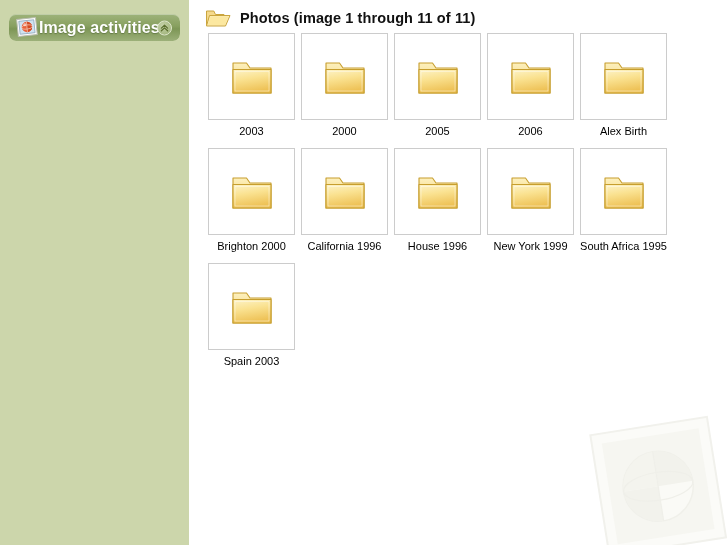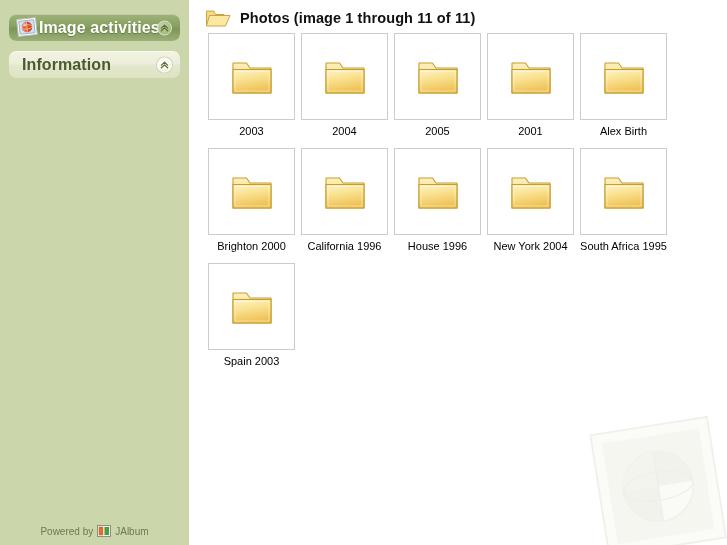--- a/index.html
+++ b/index.html
@@ -233,45 +233,21 @@
 
         <span class="collapse-btn">
           <svg class="chev" viewBox="0 0 9 9" xmlns="http://www.w3.org/2000/svg">
             <path d="M1.4 4.6 L4.5 1.7 L7.6 4.6" fill="none" stroke="#5c7030" stroke-width="1.3" stroke-linecap="round" stroke-linejoin="round"></path>
             <path d="M1.4 7.3 L4.5 4.4 L7.6 7.3" fill="none" stroke="#5c7030" stroke-width="1.3" stroke-linecap="round" stroke-linejoin="round"></path>
           </svg>
         </span>
       </div>
     </div>
 
-    <div class="panel panel-information">
-      <div class="panel-header">
-        <span class="panel-title">Information</span>
-        <span class="collapse-btn">
-          <svg class="chev" viewBox="0 0 9 9" xmlns="http://www.w3.org/2000/svg">
-            <path d="M1.4 4.6 L4.5 1.7 L7.6 4.6" fill="none" stroke="#5c7030" stroke-width="1.3" stroke-linecap="round" stroke-linejoin="round"></path>
-            <path d="M1.4 7.3 L4.5 4.4 L7.6 7.3" fill="none" stroke="#5c7030" stroke-width="1.3" stroke-linecap="round" stroke-linejoin="round"></path>
-          </svg>
-        </span>
-      </div>
-    </div>
-
-    <div class="powered">
-      <span class="powered-text">Powered by</span>
-      <span>
-        <svg class="jalbum-mini" viewBox="0 0 14 12" xmlns="http://www.w3.org/2000/svg">
-          <rect x="0.5" y="0.5" width="13" height="11" fill="#f0f0ea" stroke="#7a7a70" stroke-width="0.8"></rect>
-          <rect x="2" y="2" width="4" height="8" fill="#e2702a"></rect>
-          <rect x="6" y="2" width="1.2" height="8" fill="#ffffff"></rect>
-          <rect x="7.5" y="2" width="4.5" height="8" fill="#4c9c3e"></rect>
-          <path d="M2 2 L6 2 L6 10 L2 10 Z" fill="none" stroke="#a85518" stroke-width="0.4"></path>
-        </svg>
-      </span>
-      <span class="powered-text">JAlbum</span>
-    </div>
+
   </div>
 
   <div id="main">
 
     <div id="page-header">
       <span>
         <svg class="open-folder-icon" viewBox="0 0 26 22" xmlns="http://www.w3.org/2000/svg">
           <path d="M1.5 4 L1.5 18.5 L19 18.5 L19 7.5 L10.5 7.5 L8.8 4 Z" fill="#f5d98b" stroke="#caa53e" stroke-width="1" stroke-linejoin="round"></path>
           <path d="M4.5 8.5 L25 8.5 L20.5 19 L1.5 19 Z" fill="#fdeeb8" stroke="#caa53e" stroke-width="1" stroke-linejoin="round"></path>
           <path d="M5.3 9.6 L23.5 9.6 L19.9 18 L2.6 18 Z" fill="#fbe69b" opacity="0.85"></path>
@@ -319,21 +295,21 @@
               <stop offset="45%" stop-color="#fae291"></stop>
               <stop offset="100%" stop-color="#eec257"></stop>
             </linearGradient>
           </defs>
           <path d="M4 7 L4 37 L42 37 L42 12 L21 12 L17.5 7 Z" fill="url(#folderBack_1)" stroke="#c79e2e" stroke-width="1.1" stroke-linejoin="round"></path>
           <path d="M4 13.5 L4 37 L42 37 L42 13.5 Z" fill="url(#folderFront_1)" stroke="#c79e2e" stroke-width="1.1" stroke-linejoin="round"></path>
           <path d="M6 15.5 L6 35 L40 35 L40 15.5 Z" fill="none" stroke="#ffffff" stroke-width="0.8" opacity="0.5"></path>
         </svg>
       </span>
     </div>
-    <div class="thumb-label">2004</div>
+    <div class="thumb-label">2000</div>
   </div>
 
   <div class="thumb-cell">
     <div class="thumb-box">
       <span>
         <svg class="folder-icon" viewBox="0 0 46 42" xmlns="http://www.w3.org/2000/svg">
           <defs>
             <linearGradient id="folderBack_2" x1="0" y1="0" x2="0" y2="1">
               <stop offset="0%" stop-color="#fdf0bd"></stop>
               <stop offset="100%" stop-color="#f2cf6c"></stop>
@@ -367,21 +343,21 @@
               <stop offset="45%" stop-color="#fae291"></stop>
               <stop offset="100%" stop-color="#eec257"></stop>
             </linearGradient>
           </defs>
           <path d="M4 7 L4 37 L42 37 L42 12 L21 12 L17.5 7 Z" fill="url(#folderBack_3)" stroke="#c79e2e" stroke-width="1.1" stroke-linejoin="round"></path>
           <path d="M4 13.5 L4 37 L42 37 L42 13.5 Z" fill="url(#folderFront_3)" stroke="#c79e2e" stroke-width="1.1" stroke-linejoin="round"></path>
           <path d="M6 15.5 L6 35 L40 35 L40 15.5 Z" fill="none" stroke="#ffffff" stroke-width="0.8" opacity="0.5"></path>
         </svg>
       </span>
     </div>
-    <div class="thumb-label">2001</div>
+    <div class="thumb-label">2006</div>
   </div>
 
   <div class="thumb-cell">
     <div class="thumb-box">
       <span>
         <svg class="folder-icon" viewBox="0 0 46 42" xmlns="http://www.w3.org/2000/svg">
           <defs>
             <linearGradient id="folderBack_4" x1="0" y1="0" x2="0" y2="1">
               <stop offset="0%" stop-color="#fdf0bd"></stop>
               <stop offset="100%" stop-color="#f2cf6c"></stop>
@@ -487,21 +463,21 @@
               <stop offset="45%" stop-color="#fae291"></stop>
               <stop offset="100%" stop-color="#eec257"></stop>
             </linearGradient>
           </defs>
           <path d="M4 7 L4 37 L42 37 L42 12 L21 12 L17.5 7 Z" fill="url(#folderBack_8)" stroke="#c79e2e" stroke-width="1.1" stroke-linejoin="round"></path>
           <path d="M4 13.5 L4 37 L42 37 L42 13.5 Z" fill="url(#folderFront_8)" stroke="#c79e2e" stroke-width="1.1" stroke-linejoin="round"></path>
           <path d="M6 15.5 L6 35 L40 35 L40 15.5 Z" fill="none" stroke="#ffffff" stroke-width="0.8" opacity="0.5"></path>
         </svg>
       </span>
     </div>
-    <div class="thumb-label">New York 2004</div>
+    <div class="thumb-label">New York 1999</div>
   </div>
 
   <div class="thumb-cell">
     <div class="thumb-box">
       <span>
         <svg class="folder-icon" viewBox="0 0 46 42" xmlns="http://www.w3.org/2000/svg">
           <defs>
             <linearGradient id="folderBack_9" x1="0" y1="0" x2="0" y2="1">
               <stop offset="0%" stop-color="#fdf0bd"></stop>
               <stop offset="100%" stop-color="#f2cf6c"></stop>

